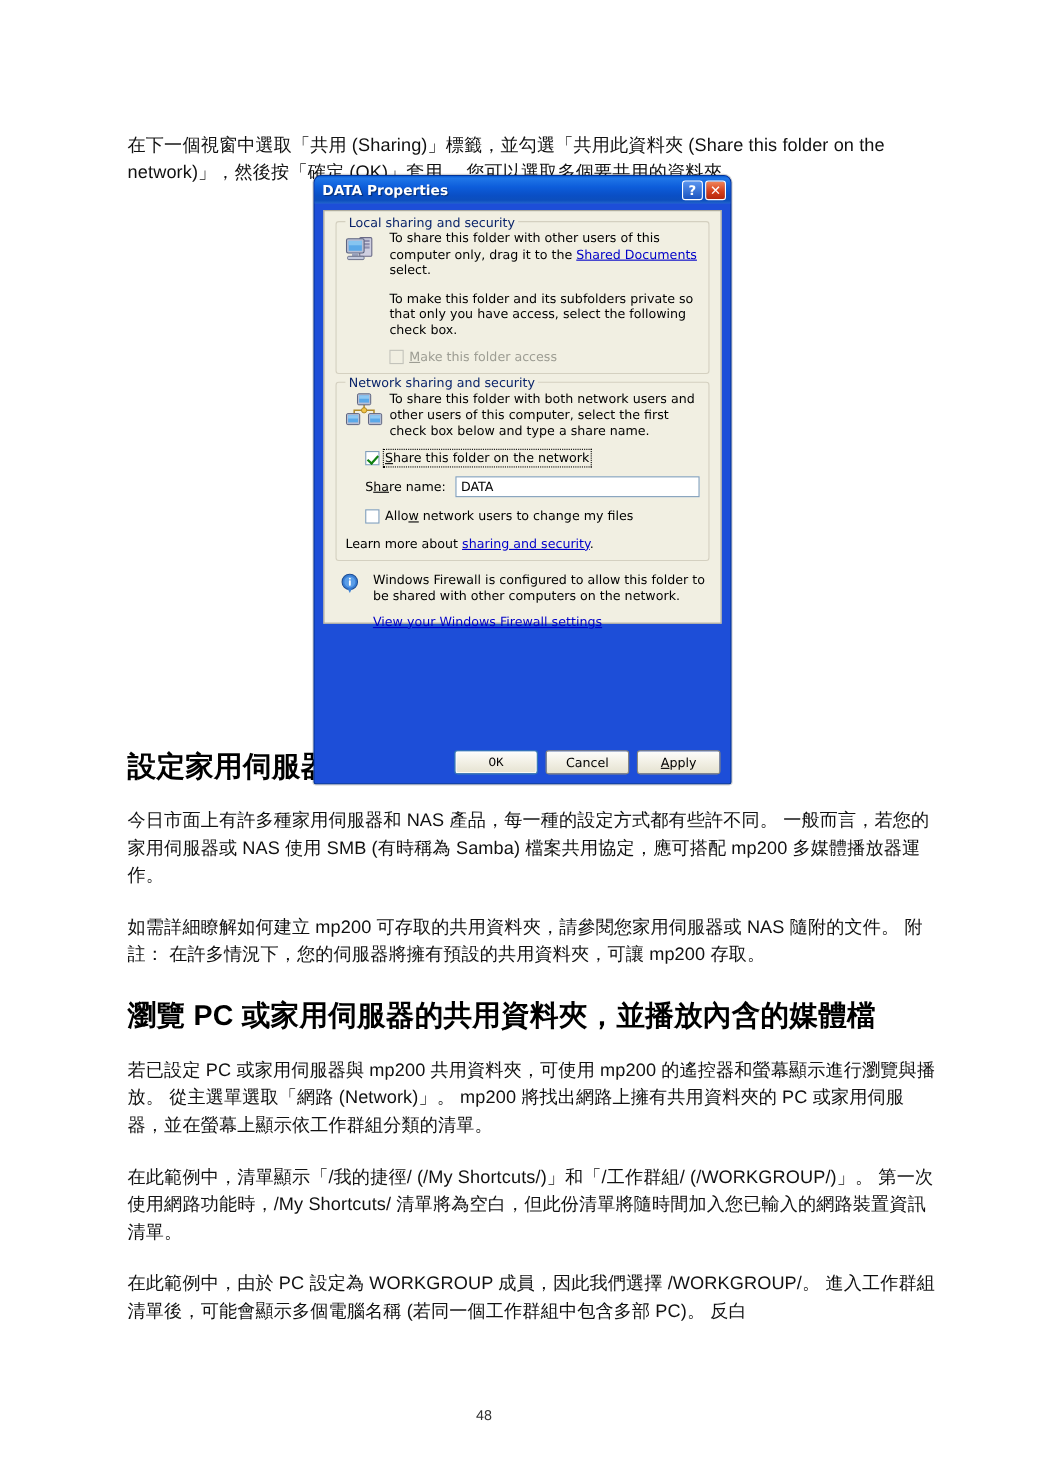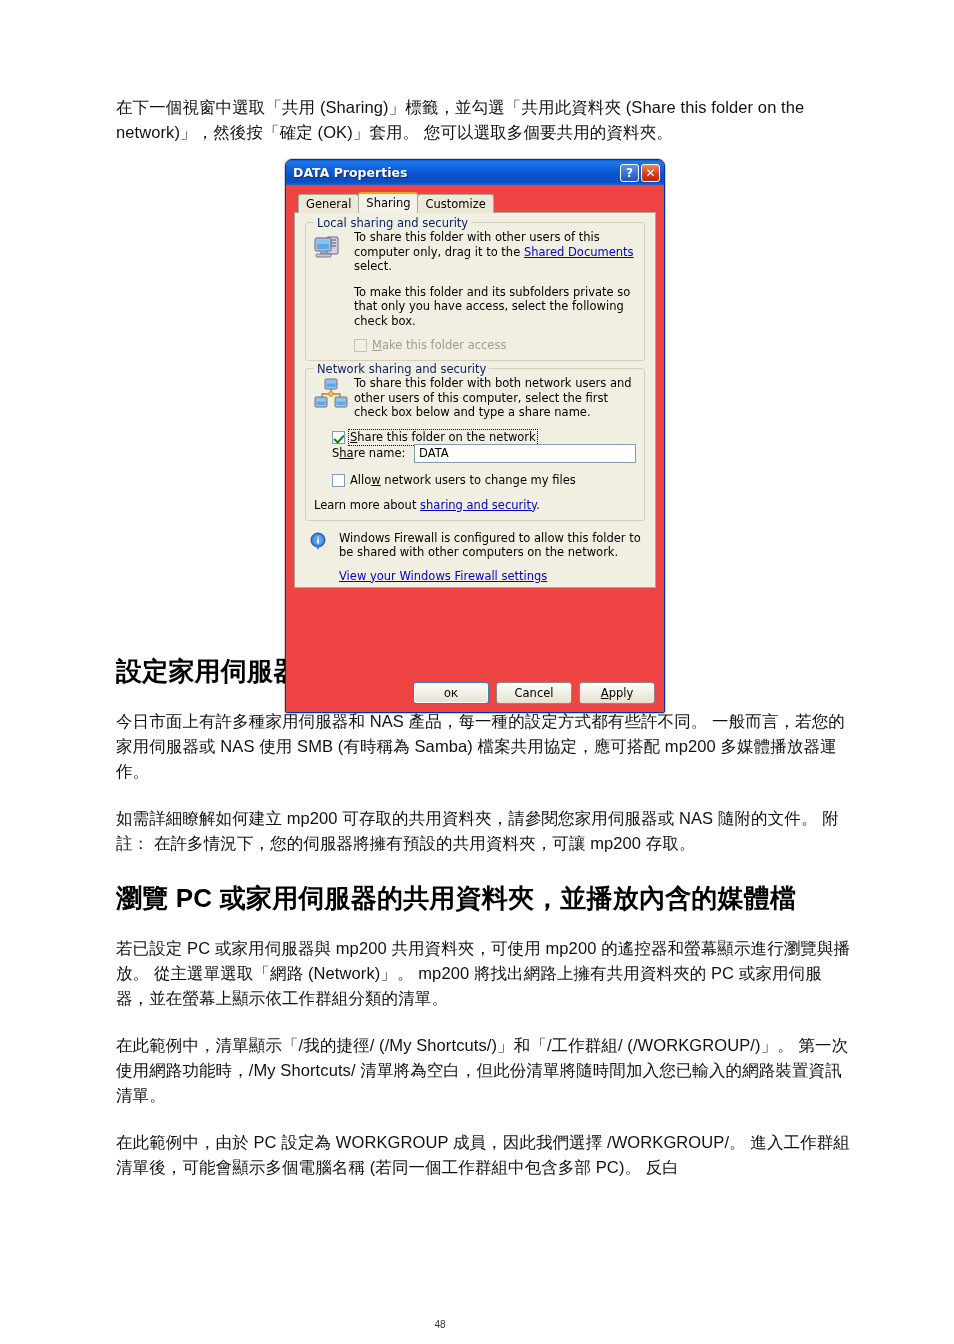--- a/index.html
+++ b/index.html
@@ -38,33 +38,32 @@
     color: #000000;
     margin: 0 0 24px 0;
     letter-spacing: 0.2px;
   }
   .page-number {
     position: absolute;
     left: 0;
     top: 1279px;
     width: 880px;
     text-align: center;
-    font-size: 10px;
+    font-size: 13px;
     color: #333333;
-    margin-top: 40px;
   }
 
   
   .xp-dialog {
     position: absolute;
     left: 285px;
     top: 159px;
     width: 380px;
     height: 554px;
-    background: #ef4444;
+    background: #1d4ed8;
     border: 1px solid #003399;
     border-radius: 7px 7px 2px 2px;
     box-sizing: border-box;
     font-family: "DejaVu Sans", sans-serif;
     box-shadow: 0 0 0 1px rgba(0,0,0,0.18);
   }
   .titlebar {
     height: 25px;
     background: linear-gradient(to bottom,
       #0a5bd3 0%, #1f76e8 8%, #0d5ddb 40%, #0a4fc6 70%, #0c4ebd 88%, #2266cc 100%);
@@ -212,20 +211,21 @@
   .cb-label { line-height: 13px; }
   .cb-label.focus {
     outline: 1px dotted #000000;
     outline-offset: 1px;
   }
   .cb-label.disabled { color: #9d9d93; }
 
   .field-row {
     display: flex;
     align-items: center;
+    margin-top: 10px;
     font-size: 11.5px;
     padding-left: 18px;
   }
   .field-label { width: 82px; flex: none; }
   .textbox {
     flex: 1;
     height: 19px;
     border: 1px solid #7f9db9;
     background: #ffffff;
     font-size: 11.5px;
@@ -283,21 +283,21 @@
     box-shadow: inset 0 0 0 1px #ffffff;
     font-family: Liberation Mono, monospace;
   }
   .btn .ul { text-decoration: underline; }
 </style>
 </head>
 <body>
 
 <div class="page">
 
-  <p class="para" style="margin-top:95px;">在下一個視窗中選取「共用 (Sharing)」標籤，並勾選「共用此資料夾 (Share this folder on the network)」，然後按「確定 (OK)」套用。 您可以選取多個要共用的資料夾。</p>
+  <p class="para" style="margin-top:120px;">在下一個視窗中選取「共用 (Sharing)」標籤，並勾選「共用此資料夾 (Share this folder on the network)」，然後按「確定 (OK)」套用。 您可以選取多個要共用的資料夾。</p>
 
   <div style="height:490px;"></div>
 
   <h2 class="sec-head">設定家用伺服器或 NAS 共用資料夾</h2>
 
   <p class="para">今日市面上有許多種家用伺服器和 NAS 產品，每一種的設定方式都有些許不同。 一般而言，若您的家用伺服器或 NAS 使用 SMB (有時稱為 Samba) 檔案共用協定，應可搭配 mp200 多媒體播放器運作。</p>
 
   <p class="para">如需詳細瞭解如何建立 mp200 可存取的共用資料夾，請參閱您家用伺服器或 NAS 隨附的文件。 附註： 在許多情況下，您的伺服器將擁有預設的共用資料夾，可讓 mp200 存取。</p>
 
   <h2 class="sec-head" style="margin-top:28px;">瀏覽 PC 或家用伺服器的共用資料夾，並播放內含的媒體檔</h2>
@@ -316,25 +316,20 @@
   <div class="titlebar">
     <div class="titlebar-text">DATA Properties</div>
     <div class="tb-btns">
       <div class="tb-btn tb-help">?</div>
       <div class="tb-btn tb-close">✕</div>
     </div>
   </div>
 
   <div class="dlg-body">
 
-    <div class="tabstrip">
-      <div class="tab">General</div>
-      <div class="tab active">Sharing</div>
-      <div class="tab">Customize</div>
-    </div>
 
     <div class="tab-panel">
 
       <div class="groupbox">
         <div class="group-legend">Local sharing and security</div>
 
         <div class="grp-row">
           <div class="grp-icon">
             <svg width="32" height="30" viewBox="0 0 32 30">
               <rect x="13" y="5" width="11" height="17" rx="1" fill="#cfcfe0" stroke="#6a6a86" stroke-width="1"></rect>

